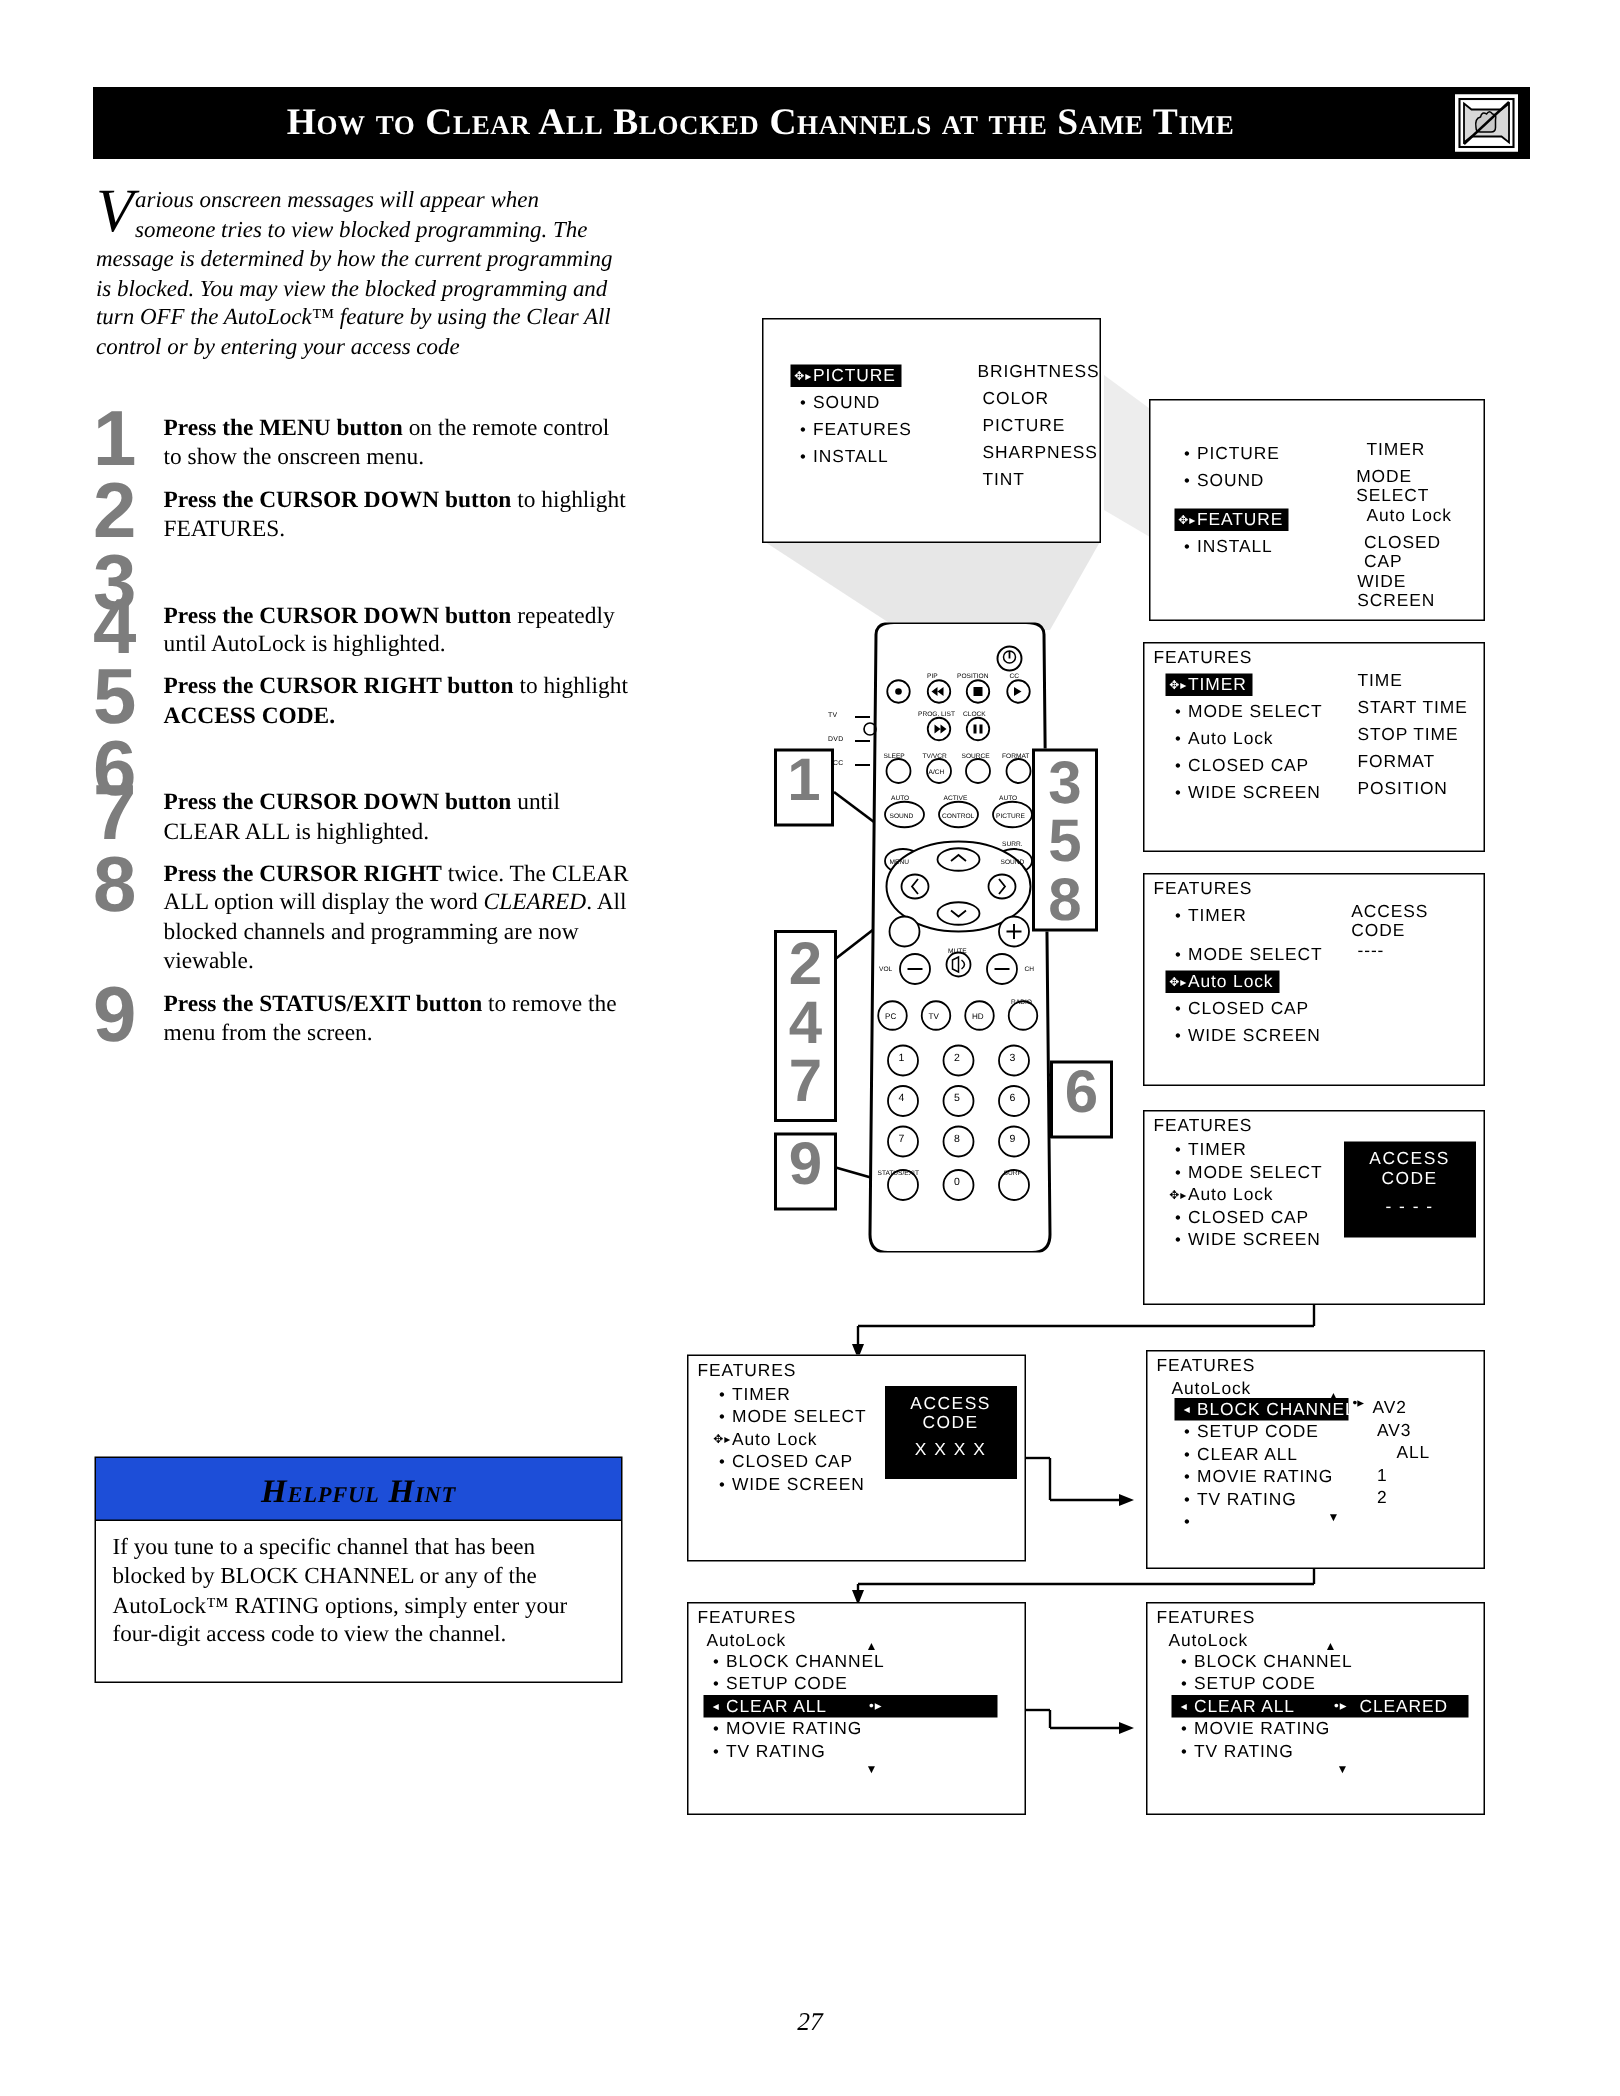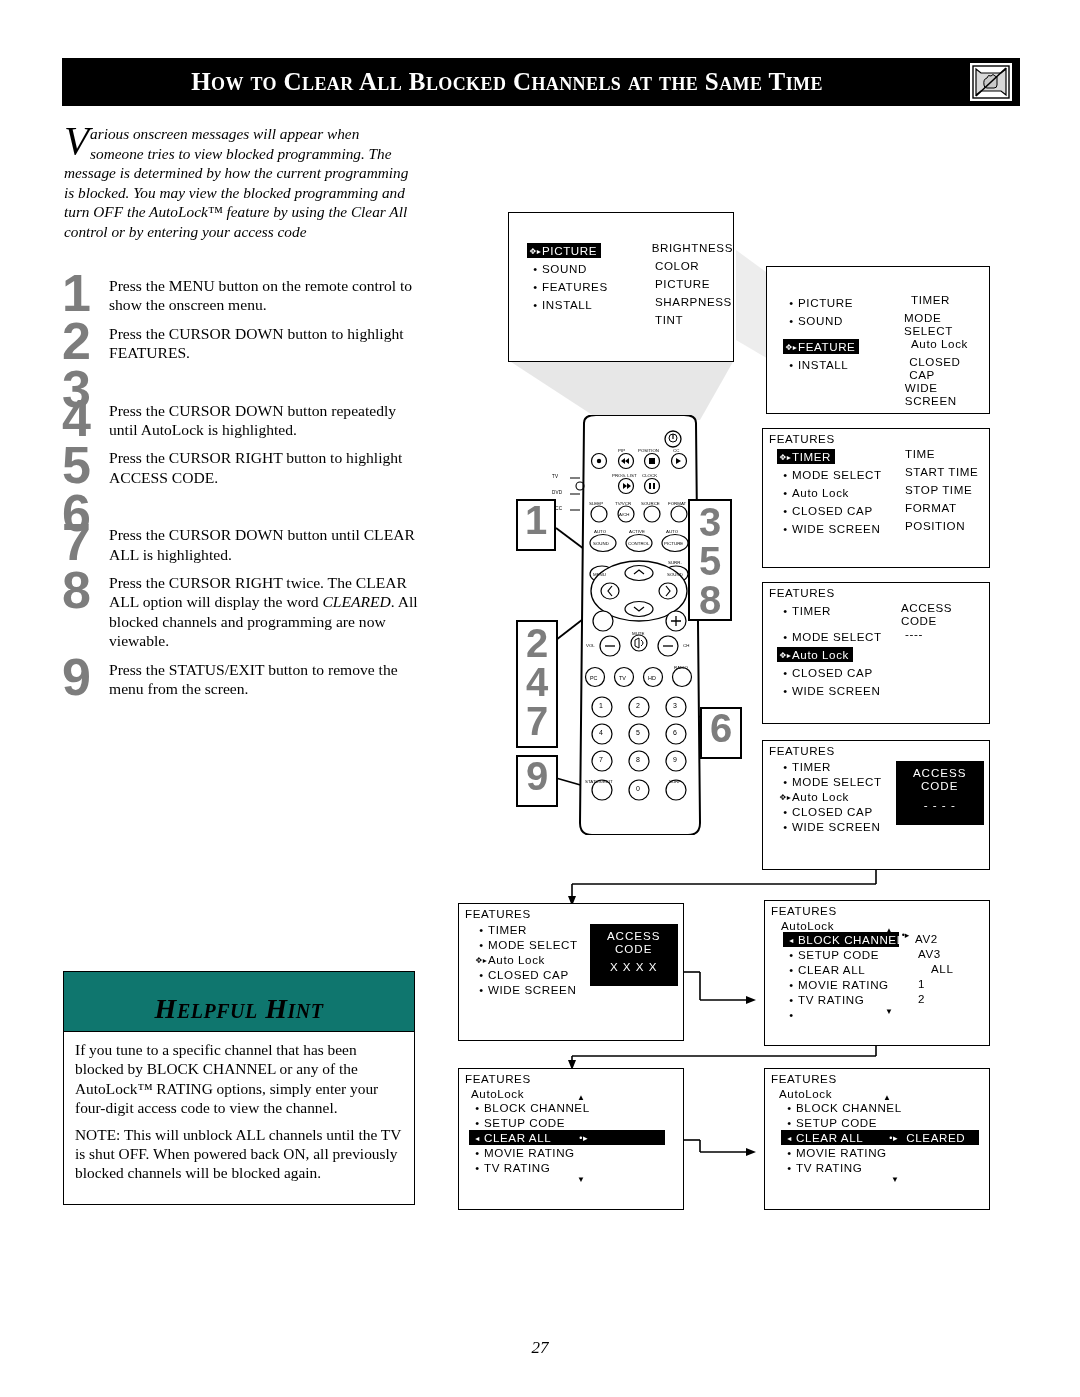--- a/index.html
+++ b/index.html
@@ -49,32 +49,32 @@
   .step-num{
     position:absolute; left:0; top:-9px;
     font-family:"Liberation Sans", sans-serif;
     font-weight:bold; font-size:52px; line-height:52px;
     color:#7d7d7d;
   }
   .step-txt{
     margin-left:47px; font-size:15.6px; line-height:19.4px;
     font-family:"Liberation Serif", serif;
   }
-  .b{ font-weight:normal; }
+  .b{ font-weight:bold; }
   .i{ font-style:italic; }
 
   
   #hint{
     position:absolute; left:63px; top:971px; width:352px;
     border:1.6px solid #000; background:#fff;
   }
   #hint-head{
-    background:#0f766e; border-bottom:1.6px solid #000;
-    text-align:center; padding:21px 0 6px;
-    font-weight:bold; font-style:italic; font-size:28px;
+    background:#1d4ed8; border-bottom:1.6px solid #000;
+    text-align:center; padding:9px 0 6px;
+    font-weight:bold; font-style:italic; font-size:22px;
     font-variant:small-caps; letter-spacing:.5px;
   }
   #hint-body{ padding:8px 11px 14px; font-size:15.4px; line-height:19.4px; }
   #hint-body p{ margin-bottom:7px; }
 
   
   #pageno{
     position:absolute; left:0; top:1338px; width:1080px;
     text-align:center; font-size:17px; font-style:italic;
   }
@@ -209,21 +209,20 @@
     <div class="step-num">9</div>
     <div class="step-txt"><span class="b">Press the STATUS/EXIT button</span><span> to remove the menu from the screen.</span></div>
   </div>
 
 </div>
 
 <div id="hint">
   <div id="hint-head">Helpful Hint</div>
   <div id="hint-body">
     <p>If you tune to a specific channel that has been blocked by BLOCK CHANNEL or any of the AutoLock™ RATING options, simply enter your four-digit access code to view the channel.</p>
-    <p><span class="b">NOTE:</span><span> This will unblock ALL channels until the TV is shut OFF. When powered back ON, all previously blocked channels will be blocked again.</span></p>
   </div>
 </div>
 
 <div id="pageno">27</div>
 
 <svg id="connect">
 
   <path d="M508 360 L600 420 L700 420 L734 360 Z" fill="#e3e3e3" opacity="0.85"></path>
   <path d="M736 250 L770 275 L770 360 L736 340 Z" fill="#e8e8e8" opacity="0.8"></path>
 

